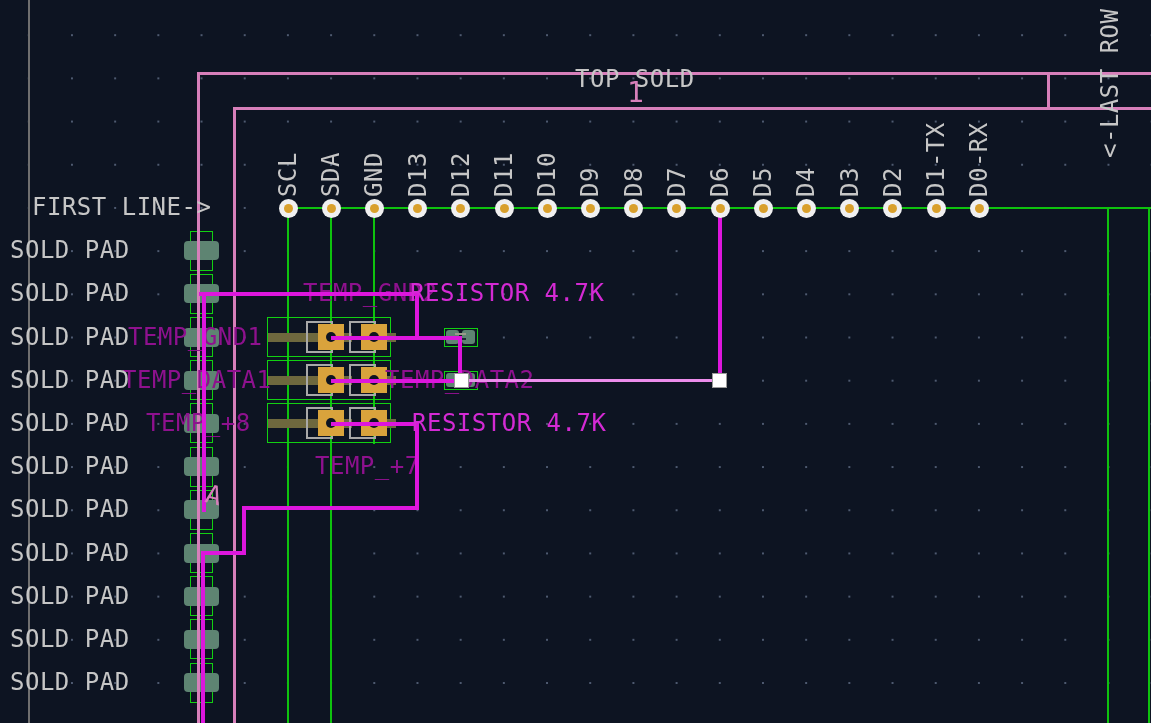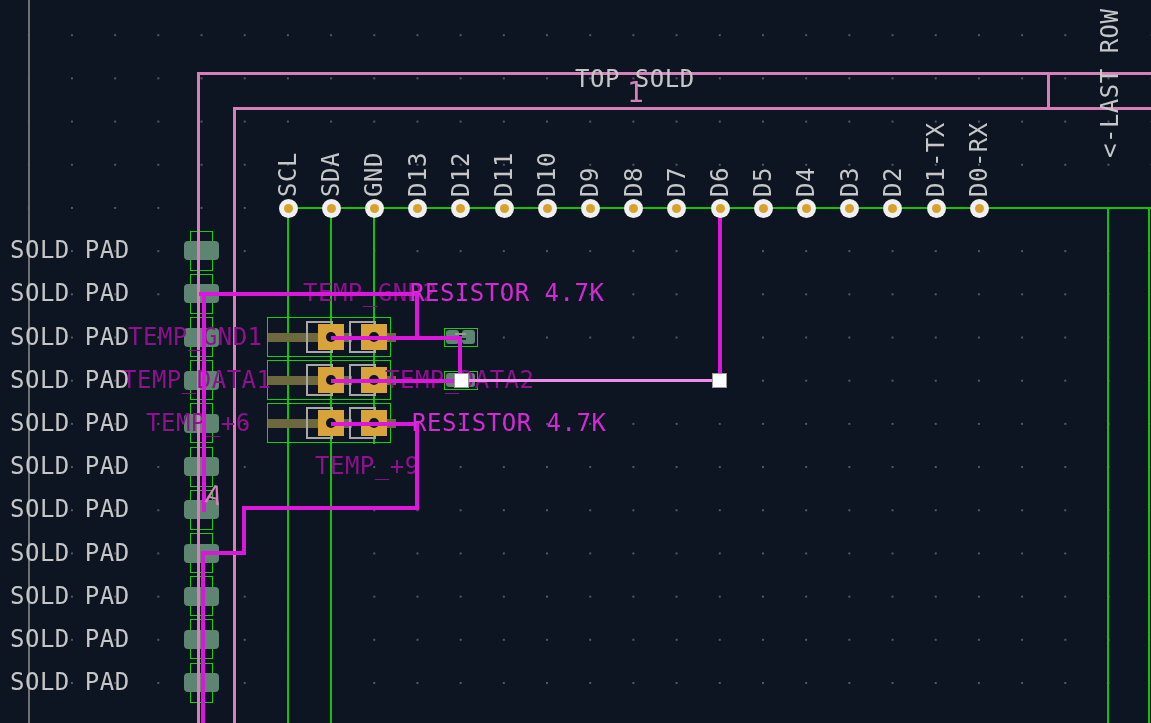--- a/index.html
+++ b/index.html
@@ -115,22 +115,22 @@
   <div class="vline" style="left:197px;top:71.5px;width:3px;height:651px;background:#d77fba;"></div>
   <div class="hline" style="left:233px;top:106.5px;width:918px;height:3px;background:#d77fba;"></div>
   <div class="vline" style="left:233px;top:106.5px;width:3px;height:617px;background:#d77fba;"></div>
   <div class="vline" style="left:1046.5px;top:71.5px;width:3px;height:38px;background:#d77fba;"></div>
 
   <div id="net-labels">
       <div class="txt netlbl" style="left: 303px; top: 280px;">TEMP_GND2</div>
       <div class="txt netlbl" style="left: 128px; top: 323.5px;">TEMP_GND1</div>
       <div class="txt netlbl" style="left: 122px; top: 366.7px;">TEMP_DATA1</div>
       <div class="txt netlbl" style="left: 385px; top: 366.7px;">TEMP_DATA2</div>
-      <div class="txt netlbl" style="left: 146px; top: 409.9px;">TEMP_+6</div>
-      <div class="txt netlbl" style="left: 315px; top: 453.1px;">TEMP_+9</div>
+      <div class="txt netlbl" style="left: 146px; top: 409.9px;">TEMP_+8</div>
+      <div class="txt netlbl" style="left: 315px; top: 453.1px;">TEMP_+7</div>
     </div>
 
   <div class="hline" style="left:199px;top:291.5px;width:220px;height:4px;background:#dd16dd;"></div>
   <div class="vline" style="left:415px;top:291.5px;width:4px;height:48px;background:#dd16dd;"></div>
   <div class="hline" style="left:331px;top:336px;width:130px;height:4px;background:#dd16dd;"></div>
   <div class="vline" style="left:202px;top:291.5px;width:4px;height:220px;background:#dd16dd;"></div>
   <div class="vline" style="left:457.5px;top:336px;width:4px;height:47px;background:#dd16dd;"></div>
   <div class="hline" style="left:331px;top:378.5px;width:130px;height:4px;background:#dd16dd;"></div>
   <div class="hline" style="left:461px;top:379px;width:258px;height:3px;background:#ec8dec;"></div>
   <div class="vline" style="left:717.5px;top:208px;width:4px;height:174px;background:#dd16dd;"></div>
@@ -182,20 +182,21 @@
   <div class="whitesq" style="left:712px;top:373px;"></div>
 
   <div id="value-labels">
       <div class="txt vallbl" style="left: 410px; top: 280px;">RESISTOR 4.7K</div>
       <div class="txt vallbl" style="left: 412px; top: 409.9px;">RESISTOR 4.7K</div>
     </div>
 
   <div class="txt gray" style="left:575px;top:66px;">TOP SOLD</div>
   <div class="txt pinklbl" style="left:627px;top:80px;font-size:28px;">1</div>
   <div class="txt gray vlabel" style="left:1097px;top:158px;">&lt;-LAST ROW</div>
+  <div class="txt gray" style="left:32px;top:194px;">FIRST LINE-&gt;</div>
   <div id="sold-pad-labels">
       <div class="txt gray" style="left: 10px; top: 237.1px;">SOLD PAD</div>
       <div class="txt gray" style="left: 10px; top: 280.3px;">SOLD PAD</div>
       <div class="txt gray" style="left: 10px; top: 323.5px;">SOLD PAD</div>
       <div class="txt gray" style="left: 10px; top: 366.7px;">SOLD PAD</div>
       <div class="txt gray" style="left: 10px; top: 409.9px;">SOLD PAD</div>
       <div class="txt gray" style="left: 10px; top: 453.1px;">SOLD PAD</div>
       <div class="txt gray" style="left: 10px; top: 496.3px;">SOLD PAD</div>
       <div class="txt gray" style="left: 10px; top: 539.5px;">SOLD PAD</div>
       <div class="txt gray" style="left: 10px; top: 582.7px;">SOLD PAD</div>

